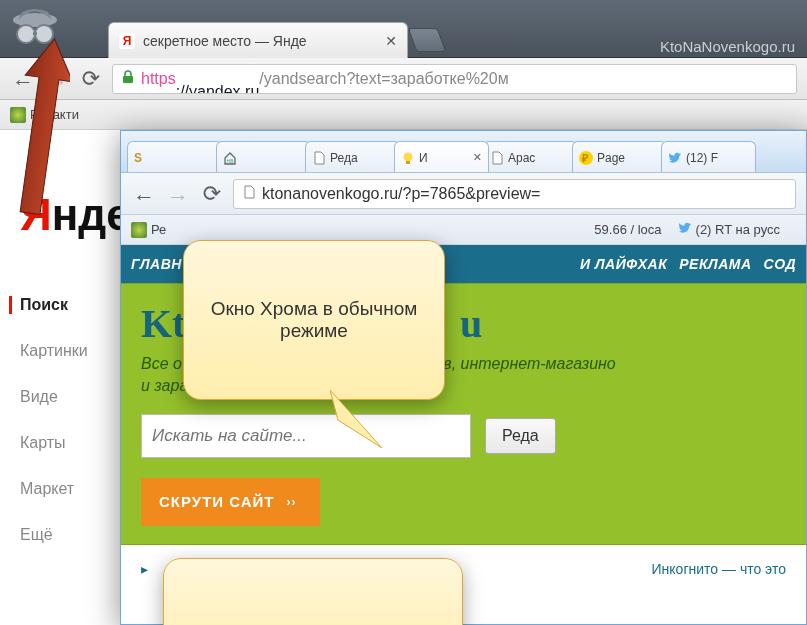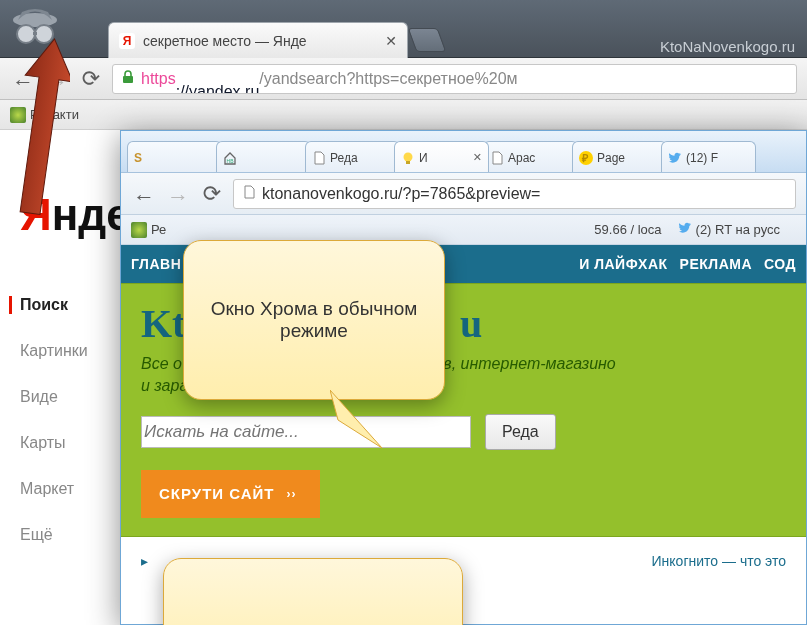--- a/index.html
+++ b/index.html
@@ -46,27 +46,27 @@
   .inner-tab.active { background: linear-gradient(#fff,#f3f6fa); z-index: 2; }
   .inner-tab .favicon { width: 14px; height: 14px; margin-right: 4px; flex-shrink: 0; }
   .inner-tab .close { margin-left: auto; font-size: 11px; color: #666; }
 
   .inner-toolbar { height: 42px; background: linear-gradient(#f5f8fb,#e6edf4); border-bottom: 1px solid #c0d0e0; display: flex; align-items: center; padding: 0 10px; }
   .inner-bookmarks { height: 30px; background: linear-gradient(#eef3f9,#e3eaf2); border-bottom: 1px solid #c8d6e4; display: flex; align-items: center; padding: 0 10px; font-size: 13px; color: #444; overflow: hidden; white-space: nowrap; }
   .inner-bookmarks .bm-item { margin-right: 16px; }
 
   
   .site-nav { height: 38px; background: #1b6d8c; display: flex; align-items: center; color: #fff; font-size: 14px; font-weight: bold; padding: 0 4px; letter-spacing: 0.5px; }
-  .site-nav span { padding: 0 6px; cursor: pointer; white-space: nowrap; }
+  .site-nav span { padding: 0 6px; cursor: pointer; white-space: nowrap; font-style: italic; }
   .site-nav-gap { flex: 1; }
   .site-header { background: #94c02c; padding: 16px 20px 18px 20px; border-top: 1px solid #7ca61e; border-bottom: 1px solid #7ca61e; }
   .site-title { color: #15667f; font-size: 40px; font-weight: bold; font-family: Georgia, serif; }
   .site-tagline { color: #275b00; font-size: 16px; font-style: italic; margin-top: 6px; line-height: 1.4; }
   .search-row { margin-top: 16px; display: flex; align-items: center; }
-  .search-field { flex: 0 0 330px; height: 32px; border: 1px solid #bbb; background: #fff; padding: 0 2px; font-size: 17px; font-style: italic; color: #888; }
+  .search-field { flex: 0 0 330px; height: 44px; border: 1px solid #bbb; background: #fff; padding: 0 10px; font-size: 17px; font-style: italic; color: #888; }
   .search-btn { margin-left: 14px; height: 36px; padding: 0 16px; background: linear-gradient(#f9f9f9,#e8e8e8); border: 1px solid #aaa; border-radius: 3px; font-size: 16px; cursor: pointer; color: #333; }
   .promo-btn { margin-top: 20px; display: inline-flex; align-items: center; height: 48px; background: #f08a1d; color: #fff; font-size: 15px; font-weight: bold; padding: 0 24px 0 18px; letter-spacing: 1px; cursor: pointer; border-radius: 0; }
   .promo-btn .arrows { margin-left: 12px; font-size: 12px; }
   .site-body { background: #fff; padding: 16px 20px; display: flex; justify-content: space-between; font-size: 14px; color: #1b6d8c; }
 
   
   .callout { position: absolute; left: 183px; top: 240px; width: 262px; height: 160px; background: linear-gradient(#fff7db,#ffeead); border: 1px solid #dca93a; border-radius: 18px; box-shadow: 0 6px 20px rgba(0,0,0,0.35); z-index: 50; display: flex; align-items: center; justify-content: center; text-align: center; font-size: 19px; color: #333; padding: 10px 22px; }
   .callout-tail { position: absolute; left: 330px; top: 392px; width: 0; height: 0; z-index: 51; }
   .callout-tail svg { position: absolute; top: -2px; left: 0; }
 
@@ -114,21 +114,21 @@
     <div class="nav-btn">⟳</div>
     <div class="addr">
       <span class="lock">
         <svg width="14" height="14">
             <rect x="2" y="6" width="10" height="7" rx="1" fill="#3b9b3b"></rect>
             <path d="M4 6 V4 a3 3 0 0 1 6 0 V6" fill="none" stroke="#3b9b3b" stroke-width="1.6"></path>
           </svg>
       </span>
       <span class="https">https</span>
       <span class="rest">://yandex.ru</span>
-      <span class="path">/yandsearch?https=секретное%20м</span>
+      <span class="path">/yandsearch?text=заработке%20м</span>
     </div>
   </div>
 
   <div class="outer-bookmarks">
     <div class="bm-item">
       <span class="bm-favicon" style="background:radial-gradient(#b9d84a,#4a812c);"></span>
       <span>Редакти</span>
     </div>
   </div>
 

